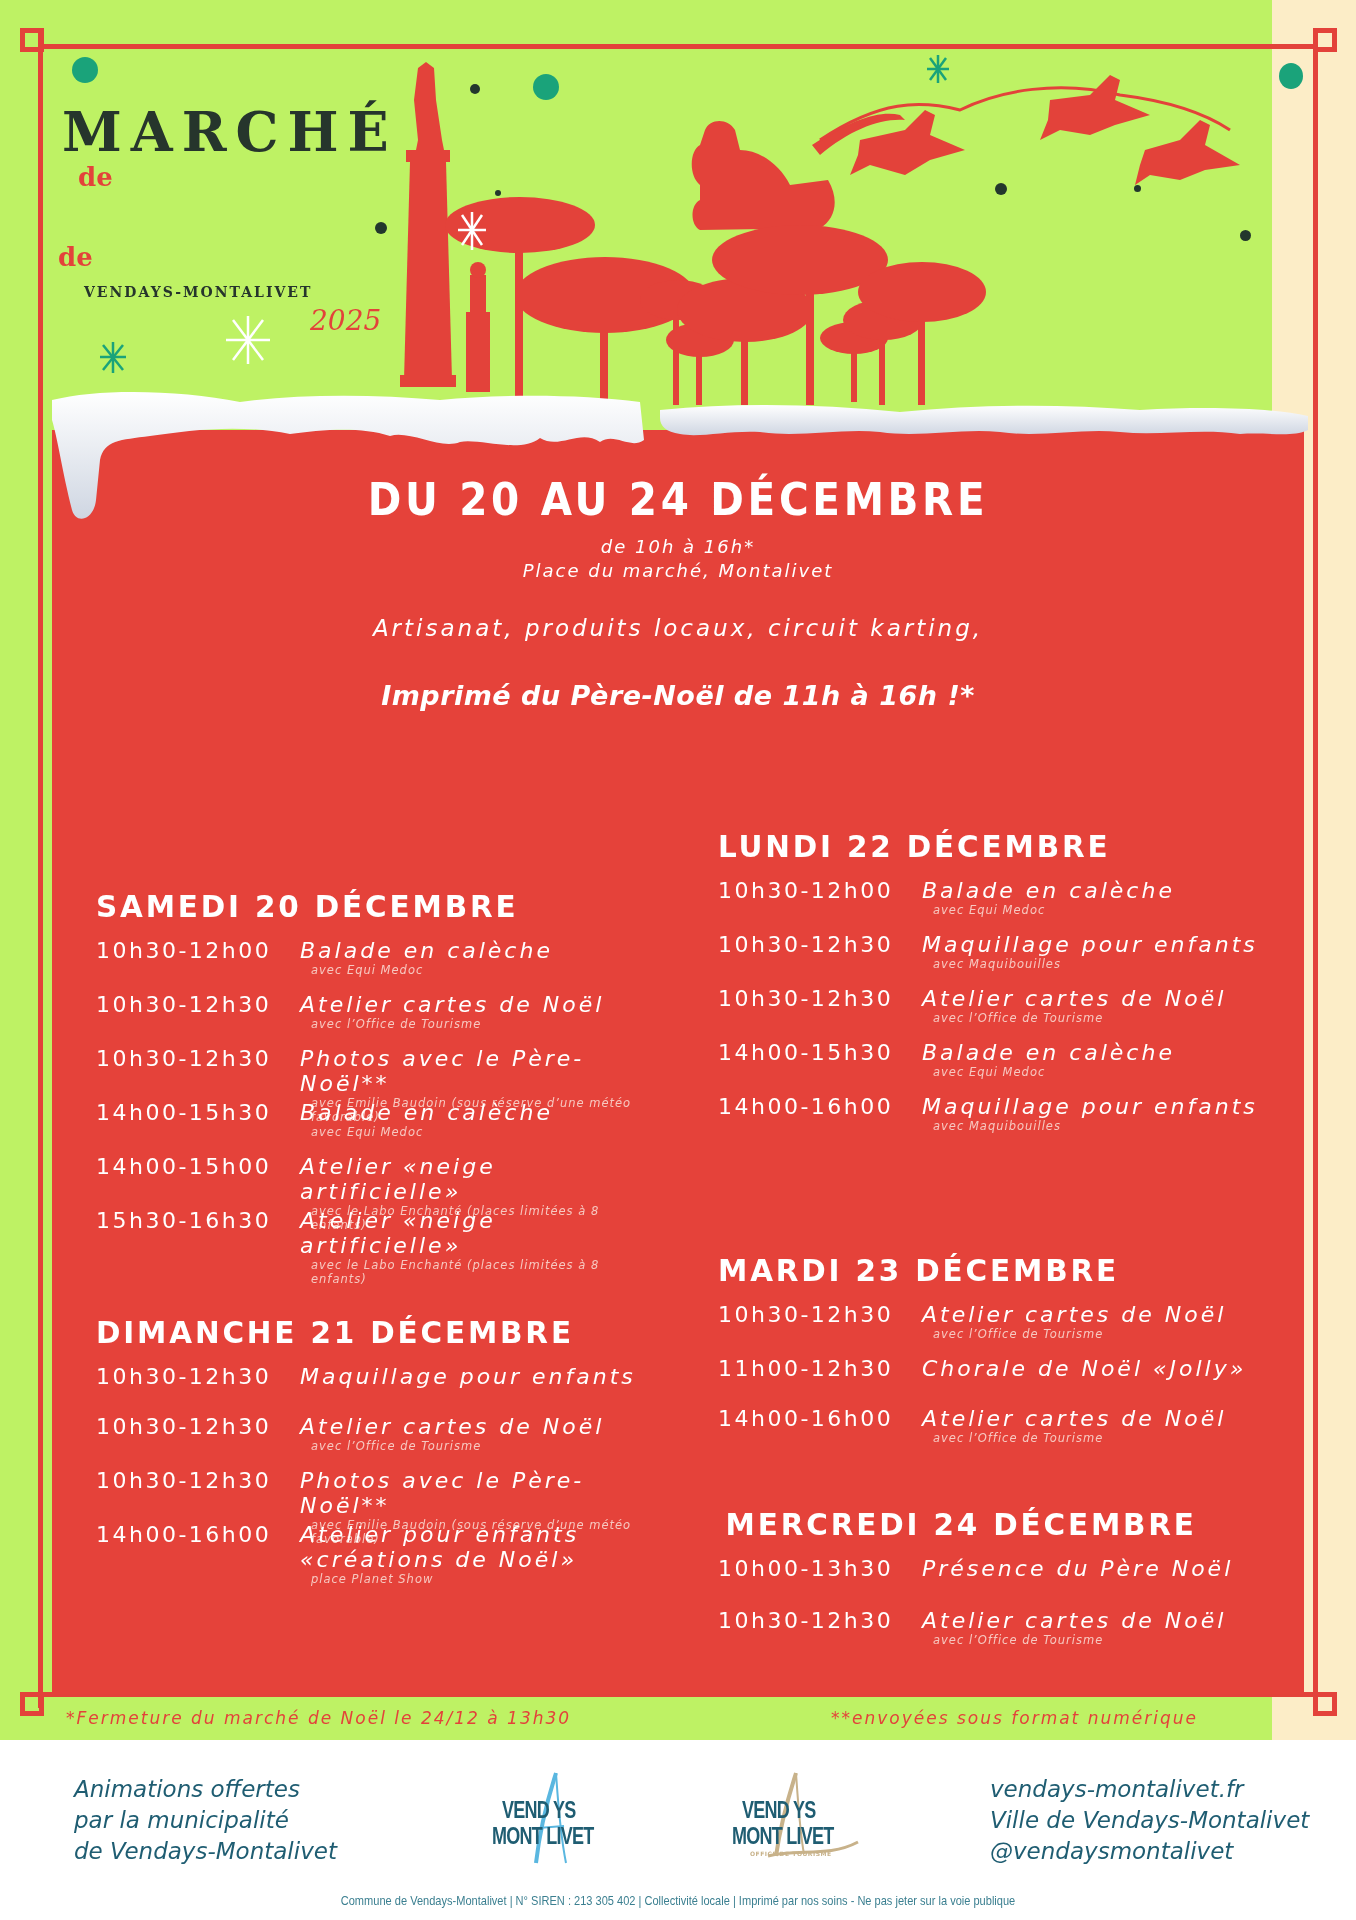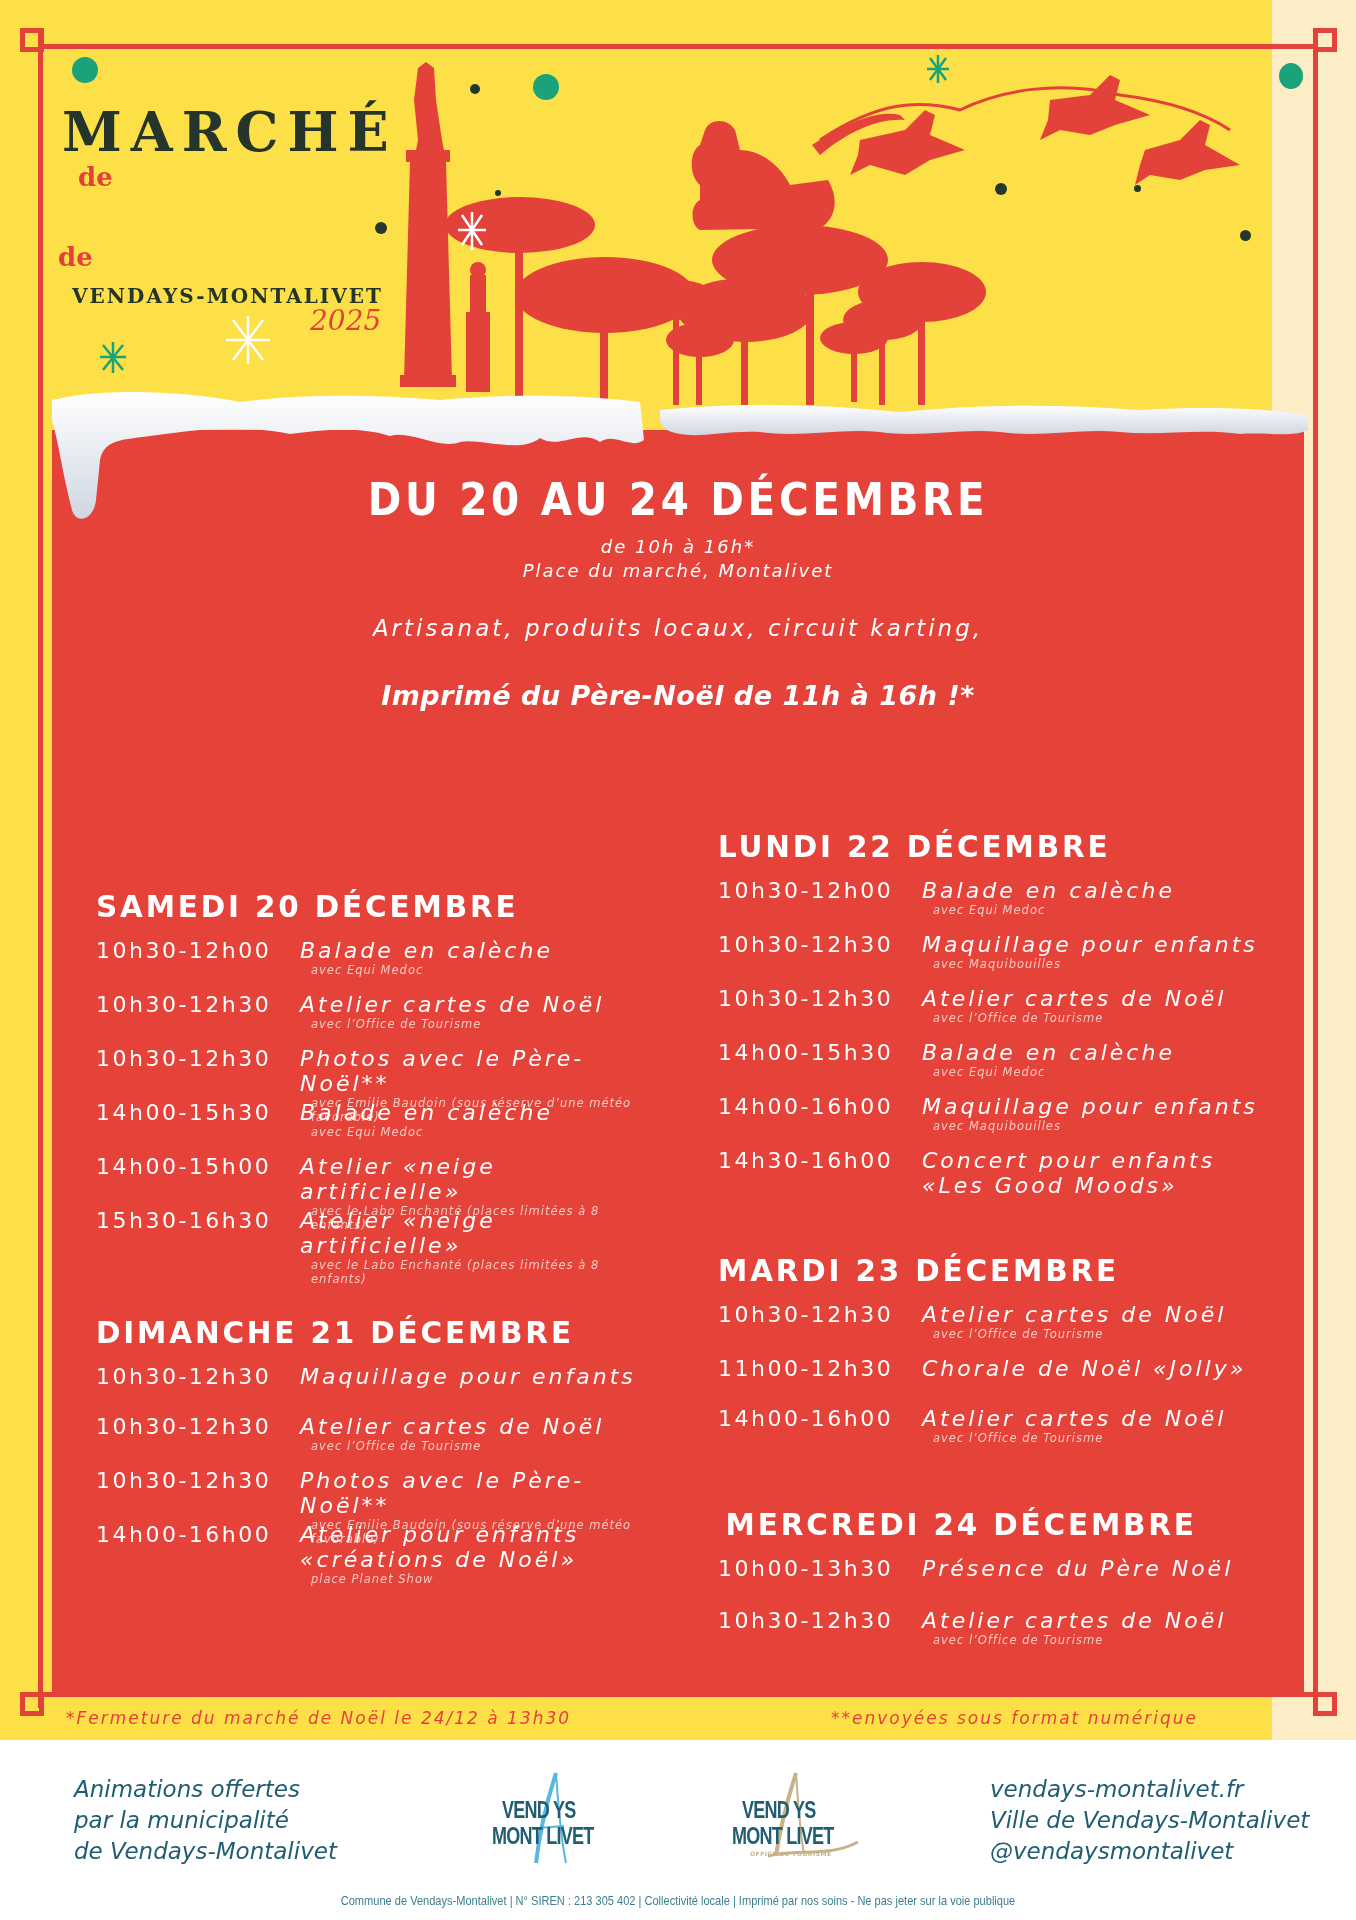--- a/index.html
+++ b/index.html
@@ -1,35 +1,35 @@
 <!DOCTYPE html>
 <html><head>
 <meta charset="utf-8">
 <style>
   * { margin: 0; padding: 0; box-sizing: border-box; }
   html, body { width: 1356px; height: 1920px; overflow: hidden; }
   body { background: #fcedc7; font-family: "DejaVu Sans", sans-serif; position: relative; }
 
-  .poster { position: absolute; left: 0; top: 0; width: 1272px; height: 1740px; background: #fde047; }
+  .poster { position: absolute; left: 0; top: 0; width: 1272px; height: 1740px; background: #bef264; }
 
   
   .frame-line { position: absolute; background: #e3423a; }
   .frame-corner { position: absolute; width: 24px; height: 24px; border: 5px solid #e3423a; background: transparent; }
 
   
   .dot { position: absolute; border-radius: 50%; }
   .dot.green { background: #1aa37a; }
   .dot.dark { background: #23372d; }
 
   
   .title-marche { position: absolute; left: 62px; top: 100px; font-family: "DejaVu Serif", serif; font-weight: bold; font-size: 54px; letter-spacing: 9px; color: #26352c; }
   .title-de1 { position: absolute; left: 78px; top: 162px; font-family: "DejaVu Serif", serif; font-weight: bold; font-size: 26px; color: #e3423a; }
   .title-noel { position: absolute; left: 110px; top: 150px; font-family: "DejaVu Serif", serif; font-style: italic; font-size: 88px; color: #26352c; letter-spacing: 2px; }
   .title-de2 { position: absolute; left: 58px; top: 242px; font-family: "DejaVu Serif", serif; font-weight: bold; font-size: 26px; color: #e3423a; }
-  .title-town { position: absolute; left: 72px; top: 284px; font-family: "DejaVu Serif", serif; font-weight: bold; font-size: 20px; letter-spacing: 2px; color: #26352c; }
+  .title-town { position: absolute; left: 84px; top: 284px; font-family: "DejaVu Serif", serif; font-weight: bold; font-size: 14px; letter-spacing: 2px; color: #26352c; }
   .title-year { position: absolute; left: 310px; top: 304px; font-family: "DejaVu Serif", serif; font-style: italic; font-size: 28px; color: #e3423a; }
 
   
   .illus { position: absolute; left: 0; top: 0; width: 1356px; height: 440px; }
 
   
   .panel { position: absolute; left: 52px; top: 430px; width: 1252px; height: 1264px; background: #e5423a; }
   .snow { position: absolute; left: 40px; top: 380px; width: 1276px; height: 150px; }
 
   .panel-content { position: absolute; left: 0; top: 0; width: 100%; height: 100%; color: #fff; }
@@ -281,27 +281,20 @@
               <div class="act-sub">avec Equi Medoc</div>
             </div>
           </div>
         <div class="row" style="height:54px">
             <div class="time">14h00-16h00</div>
             <div class="act">
               <div class="act-title">Maquillage pour enfants</div>
               <div class="act-sub">avec Maquibouilles</div>
             </div>
           </div>
-        <div class="row" style="height:60px">
-            <div class="time">14h30-16h00</div>
-            <div class="act">
-              <div class="act-title">Concert pour enfants
-«Les Good Moods»</div>
-            </div>
-          </div>
       </div>
 
       <div class="day" style="left:666px; top:774px; width:560px;">
         <div class="day-title">MARDI 23 DÉCEMBRE</div>
         <div style="height:14px"></div>
         <div class="row" style="height:54px">
             <div class="time">10h30-12h30</div>
             <div class="act">
               <div class="act-title">Atelier cartes de Noël</div>
               <div class="act-sub">avec l’Office de Tourisme</div>

